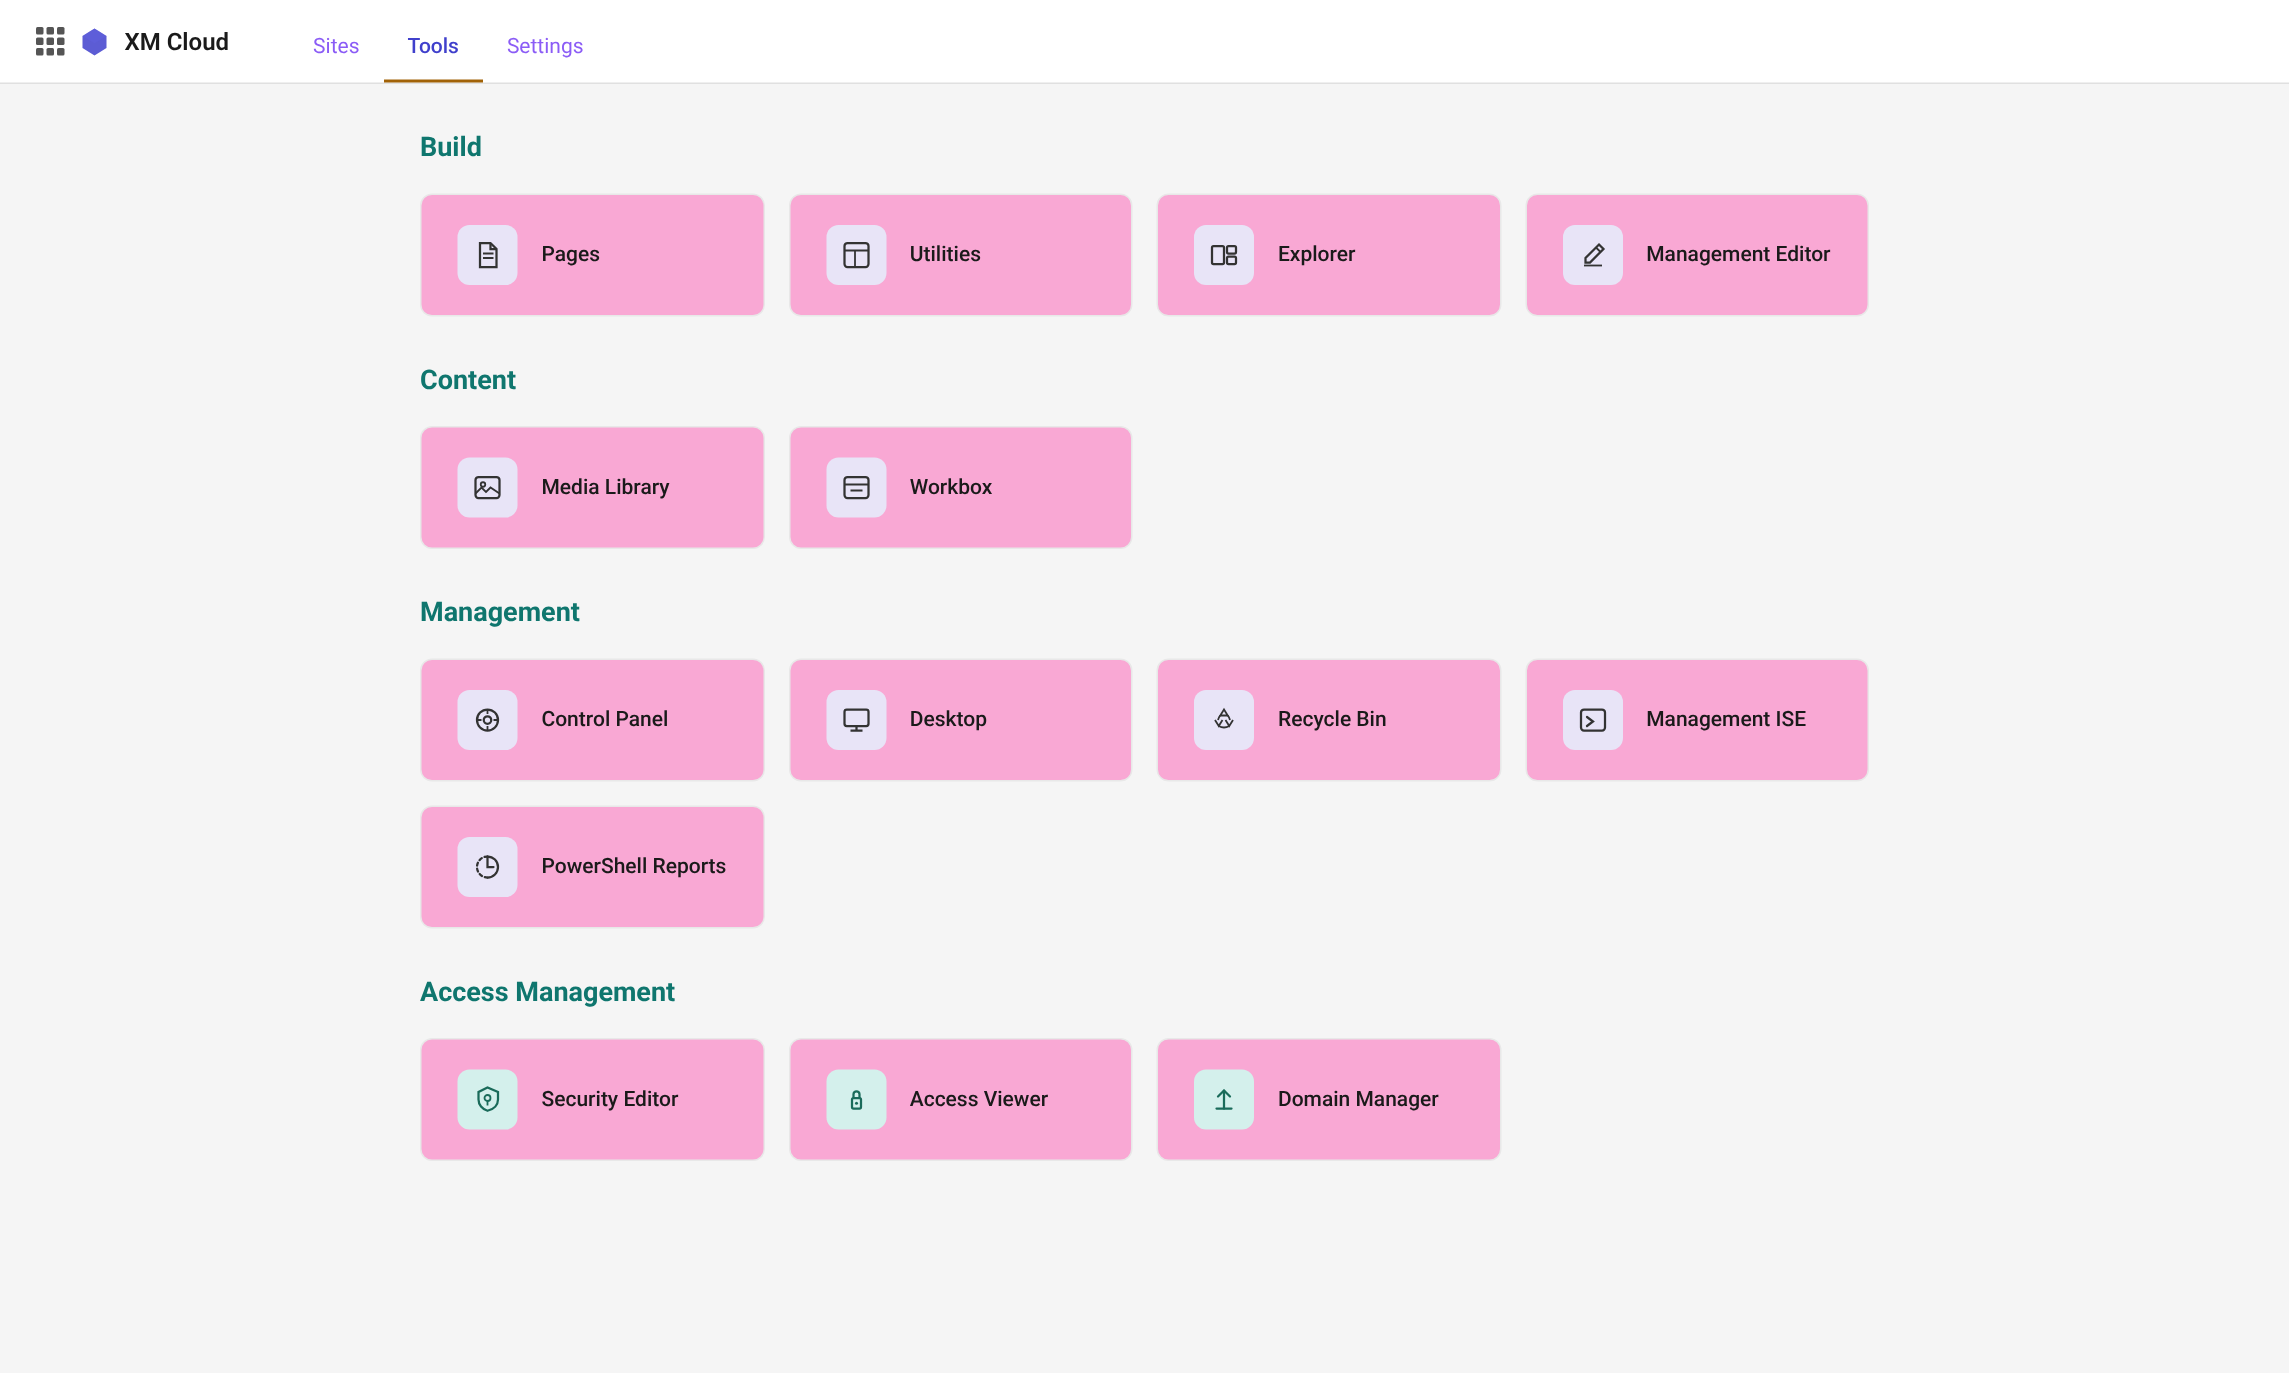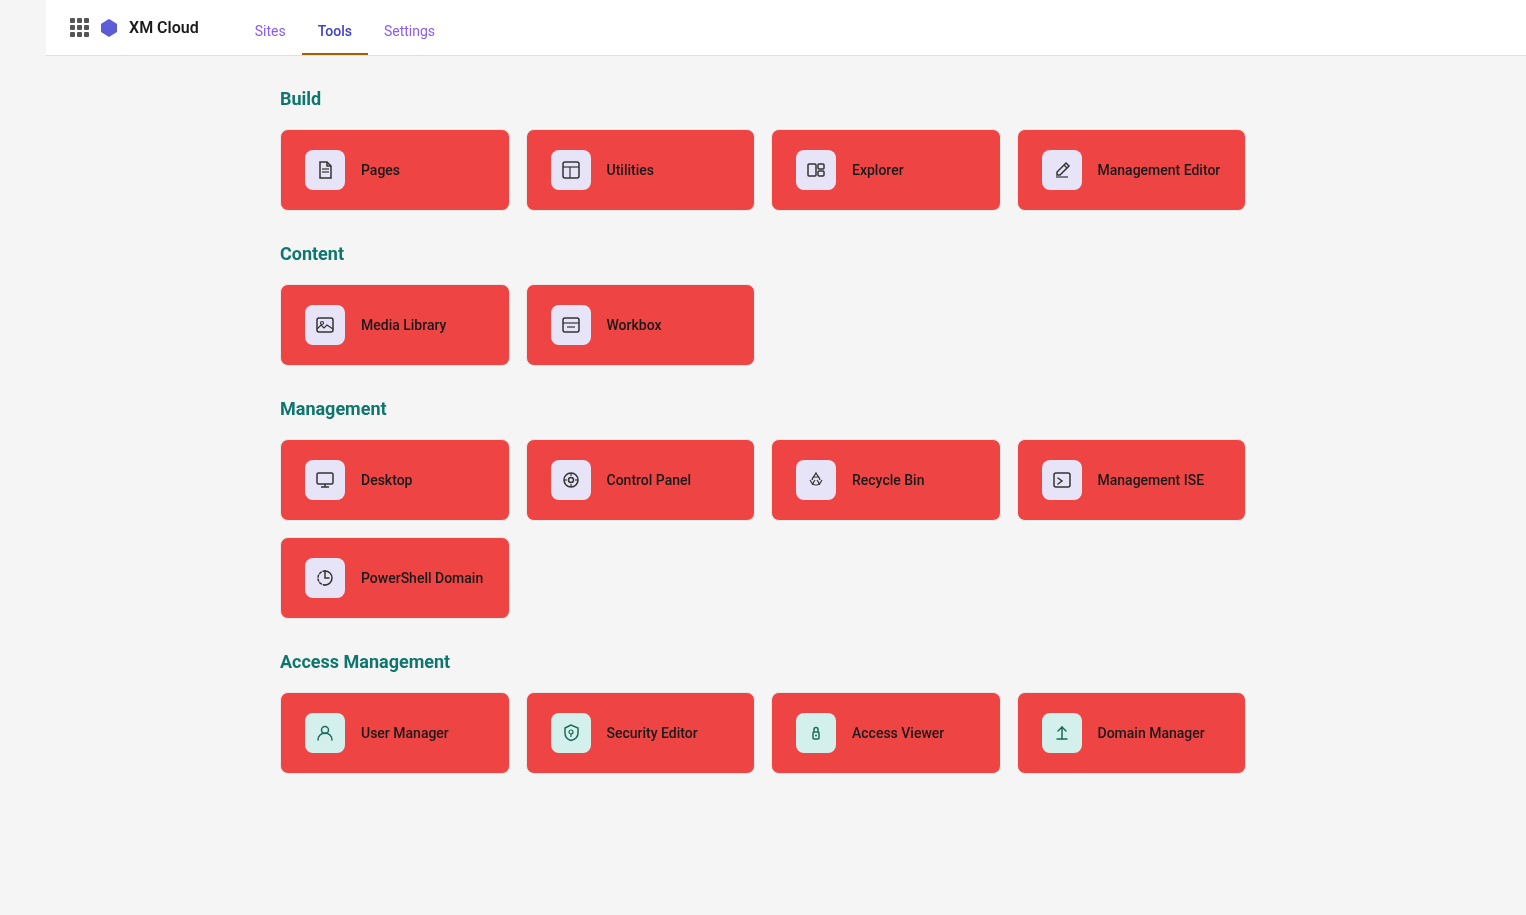--- a/index.html
+++ b/index.html
@@ -9,21 +9,20 @@
       color: #1a1a1a;
       min-height: 915px;
     }
     .top-bar {
       background: #fff;
       border-bottom: 1px solid #e0e0e0;
       padding: 0 24px;
       display: flex;
       align-items: center;
       height: 56px;
-      margin-left: 46px;
     }
     .logo-area {
       display: flex;
       align-items: center;
       gap: 8px;
       margin-right: 40px;
     }
     .grid-icon {
       display: grid;
       grid-template-columns: repeat(3, 5px);
@@ -84,21 +83,21 @@
       display: grid;
       grid-template-columns: repeat(4, 1fr);
       gap: 16px;
     }
     .tools-grid-3 {
       display: grid;
       grid-template-columns: repeat(4, 1fr);
       gap: 16px;
     }
     .tool-card {
-      background: #ef4444;
+      background: #f9a8d4;
       border: 1px solid #e8e8e8;
       border-radius: 8px;
       padding: 20px 24px;
       display: flex;
       align-items: center;
       gap: 16px;
       cursor: pointer;
       transition: box-shadow 0.15s;
     }
     .tool-icon-wrap {
@@ -228,43 +227,43 @@
       </div>
     </div>
   </div>
 
   <div class="section">
     <div class="section-title">Management</div>
     <div class="tools-grid">
       <div class="tool-card">
         <div class="tool-icon-wrap icon-purple">
           <svg width="20" height="20" viewBox="0 0 20 20" fill="none">
-            <rect x="2" y="3" width="16" height="11" rx="1.5" stroke="#333" stroke-width="1.5"></rect>
-            <line x1="10" y1="14" x2="10" y2="17" stroke="#333" stroke-width="1.5"></line>
-            <line x1="6" y1="17" x2="14" y2="17" stroke="#333" stroke-width="1.5"></line>
-          </svg>
-        </div>
-        <span class="tool-label">Desktop</span>
-      </div>
-      <div class="tool-card">
-        <div class="tool-icon-wrap icon-purple">
-          <svg width="20" height="20" viewBox="0 0 20 20" fill="none">
             <circle cx="10" cy="10" r="7" stroke="#333" stroke-width="1.5"></circle>
             <circle cx="10" cy="10" r="2.5" stroke="#333" stroke-width="1.5"></circle>
             <line x1="10" y1="3" x2="10" y2="6" stroke="#333" stroke-width="1.2"></line>
             <line x1="10" y1="14" x2="10" y2="17" stroke="#333" stroke-width="1.2"></line>
             <line x1="3" y1="10" x2="6" y2="10" stroke="#333" stroke-width="1.2"></line>
             <line x1="14" y1="10" x2="17" y2="10" stroke="#333" stroke-width="1.2"></line>
           </svg>
         </div>
         <span class="tool-label">Control Panel</span>
       </div>
       <div class="tool-card">
         <div class="tool-icon-wrap icon-purple">
           <svg width="20" height="20" viewBox="0 0 20 20" fill="none">
+            <rect x="2" y="3" width="16" height="11" rx="1.5" stroke="#333" stroke-width="1.5"></rect>
+            <line x1="10" y1="14" x2="10" y2="17" stroke="#333" stroke-width="1.5"></line>
+            <line x1="6" y1="17" x2="14" y2="17" stroke="#333" stroke-width="1.5"></line>
+          </svg>
+        </div>
+        <span class="tool-label">Desktop</span>
+      </div>
+      <div class="tool-card">
+        <div class="tool-icon-wrap icon-purple">
+          <svg width="20" height="20" viewBox="0 0 20 20" fill="none">
             <path d="M10 3l2.5 4h-5L10 3z" stroke="#333" stroke-width="1.2" fill="none"></path>
             <path d="M16 10l-2.5 4 -2.5-4" stroke="#333" stroke-width="1.2" fill="none"></path>
             <path d="M4 10l2.5 4 2.5-4" stroke="#333" stroke-width="1.2" fill="none"></path>
             <path d="M12.5 7A7 7 0 0114 10" stroke="#333" stroke-width="1.2" fill="none"></path>
             <path d="M7.5 7A7 7 0 006 10" stroke="#333" stroke-width="1.2" fill="none"></path>
             <path d="M13.5 14A7 7 0 016.5 14" stroke="#333" stroke-width="1.2" fill="none"></path>
           </svg>
         </div>
         <span class="tool-label">Recycle Bin</span>
       </div>
@@ -280,40 +279,31 @@
     </div>
     <div class="utilities-row2">
       <div class="tool-card">
         <div class="tool-icon-wrap icon-purple">
           <svg width="20" height="20" viewBox="0 0 20 20" fill="none">
             <path d="M10 3a7 7 0 0 1 0 14" stroke="#333" stroke-width="1.5" fill="none" stroke-linecap="round"></path>
             <path d="M10 3a7 7 0 0 0 0 14" stroke="#333" stroke-width="1.5" fill="none" stroke-dasharray="2 2" stroke-linecap="round"></path>
             <polyline points="10,3 10,10 14,10" stroke="#333" stroke-width="1.5" fill="none" stroke-linecap="round"></polyline>
           </svg>
         </div>
-        <span class="tool-label">PowerShell Domain</span>
+        <span class="tool-label">PowerShell Reports</span>
       </div>
     </div>
   </div>
 
   <div class="section">
     <div class="section-title">Access Management</div>
     <div class="tools-grid">
       <div class="tool-card">
         <div class="tool-icon-wrap icon-teal">
           <svg width="20" height="20" viewBox="0 0 20 20" fill="none">
-            <circle cx="10" cy="7" r="3.5" stroke="#1a6b5a" stroke-width="1.5"></circle>
-            <path d="M3 17c0-3.866 3.134-7 7-7s7 3.134 7 7" stroke="#1a6b5a" stroke-width="1.5" fill="none" stroke-linecap="round"></path>
-          </svg>
-        </div>
-        <span class="tool-label">User Manager</span>
-      </div>
-      <div class="tool-card">
-        <div class="tool-icon-wrap icon-teal">
-          <svg width="20" height="20" viewBox="0 0 20 20" fill="none">
             <path d="M10 2L4 5v5c0 3.5 2.5 6.5 6 7.5C14.5 16.5 17 13.5 17 10V5L10 2z" stroke="#1a6b5a" stroke-width="1.5" fill="none"></path>
             <circle cx="10" cy="9" r="2" stroke="#1a6b5a" stroke-width="1.2"></circle>
             <line x1="10" y1="11" x2="10" y2="14" stroke="#1a6b5a" stroke-width="1.2"></line>
           </svg>
         </div>
         <span class="tool-label">Security Editor</span>
       </div>
       <div class="tool-card">
         <div class="tool-icon-wrap icon-teal">
           <svg width="20" height="20" viewBox="0 0 20 20" fill="none">

